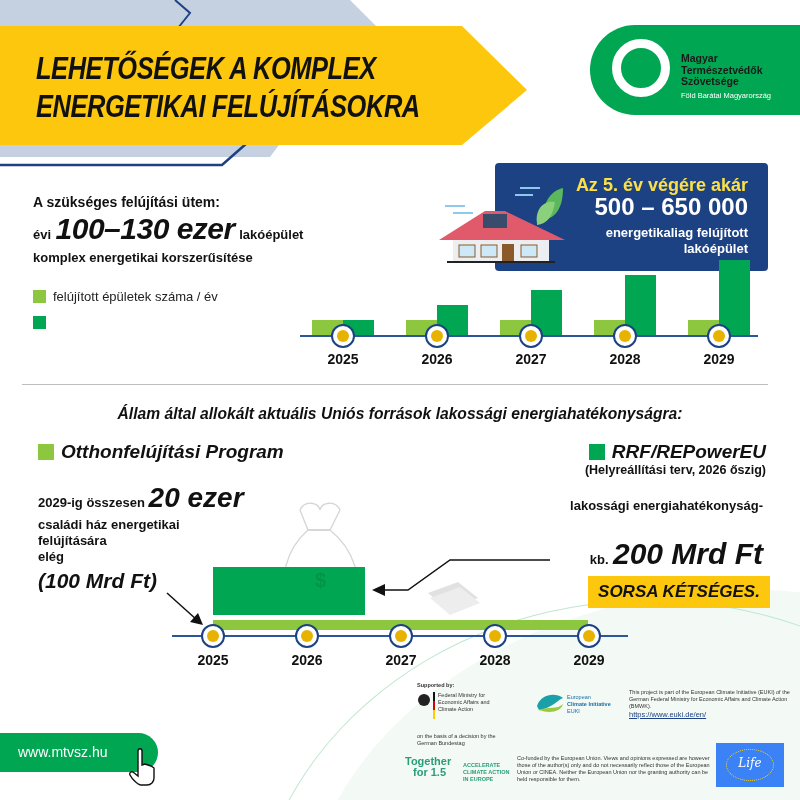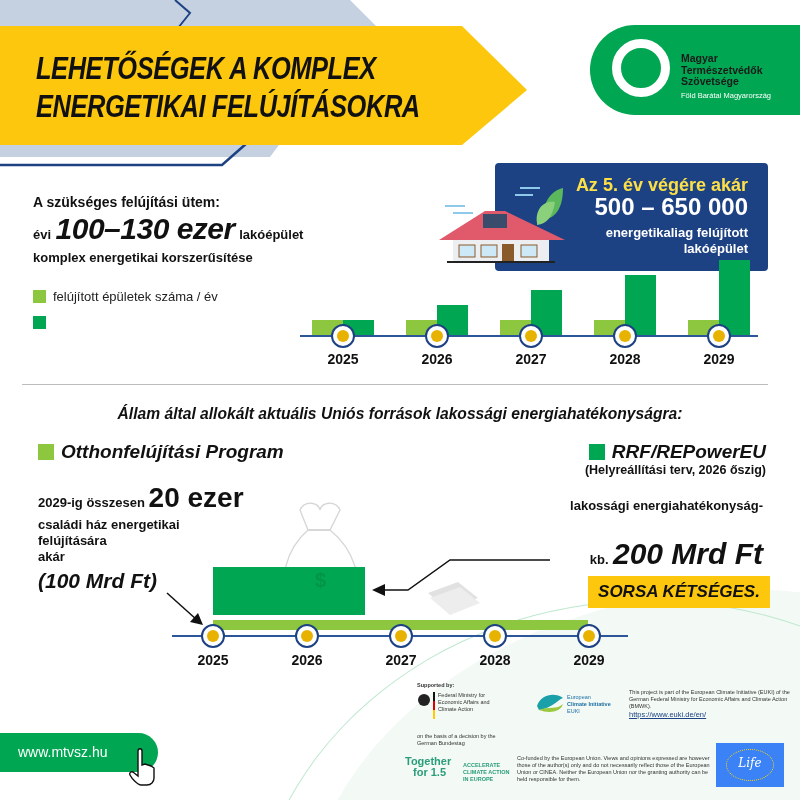--- a/index.html
+++ b/index.html
@@ -80,21 +80,21 @@
     font-weight: bold; font-style: italic; font-size: 17px;
     transform: scaleX(0.92); transform-origin: center top;
   }
   .prog-left { position: absolute; left: 38px; top: 441px; display: flex; align-items: center; gap: 7px; }
   .prog-right { position: absolute; right: 34px; top: 441px; display: flex; align-items: center; gap: 7px; }
   .prog-name { font-weight: bold; font-style: italic; font-size: 19px; }
   .prog-sw { width: 16px; height: 16px; }
   .prog-sub { position: absolute; right: 34px; top: 463px; font-weight: bold; font-size: 12.5px; }
 
   .lft-txt { position: absolute; left: 38px; font-weight: bold; font-size: 13px; line-height: 16px; }
-  .big-ez { font-weight: bold; font-size: 28px; }
+  .big-ez { font-weight: bold; font-style: italic; font-size: 28px; }
   .mrd100 { position: absolute; left: 38px; top: 569px; font-weight: bold; font-style: italic; font-size: 21px; }
 
   .rt-txt { position: absolute; right: 37px; font-weight: bold; font-size: 13px; text-align: right; line-height: 17px; }
   .mrd200 { position: absolute; right: 37px; top: 537px; white-space: nowrap; }
   .kb { font-weight: bold; font-size: 13px; }
   .big200 { font-weight: bold; font-style: italic; font-size: 30px; }
 
   .doubt {
     position: absolute; left: 588px; top: 576px; width: 182px; height: 32px;
     background: #fcc70d; text-align: center; line-height: 32px;
@@ -217,21 +217,21 @@
 </div>
 <div class="prog-sub">(Helyreállítási terv, 2026 őszig)</div>
 
 <div class="lft-txt" style="top:490px; white-space:nowrap;">
   <span>2029-ig összesen</span>
   <span class="big-ez">20 ezer</span>
 </div>
 <div class="lft-txt" style="top:517px;">
   <div>családi ház energetikai</div>
   <div>felújítására</div>
-  <div>akár</div>
+  <div>elég</div>
 </div>
 <div class="mrd100">(100 Mrd Ft)</div>
 
 <div class="rt-txt" style="top:497px;">
   <div>lakossági energiahatékonyság-</div>
 </div>
 <div class="mrd200">
   <span class="kb">kb.</span>
   <span class="big200">200 Mrd Ft</span>
 </div>

